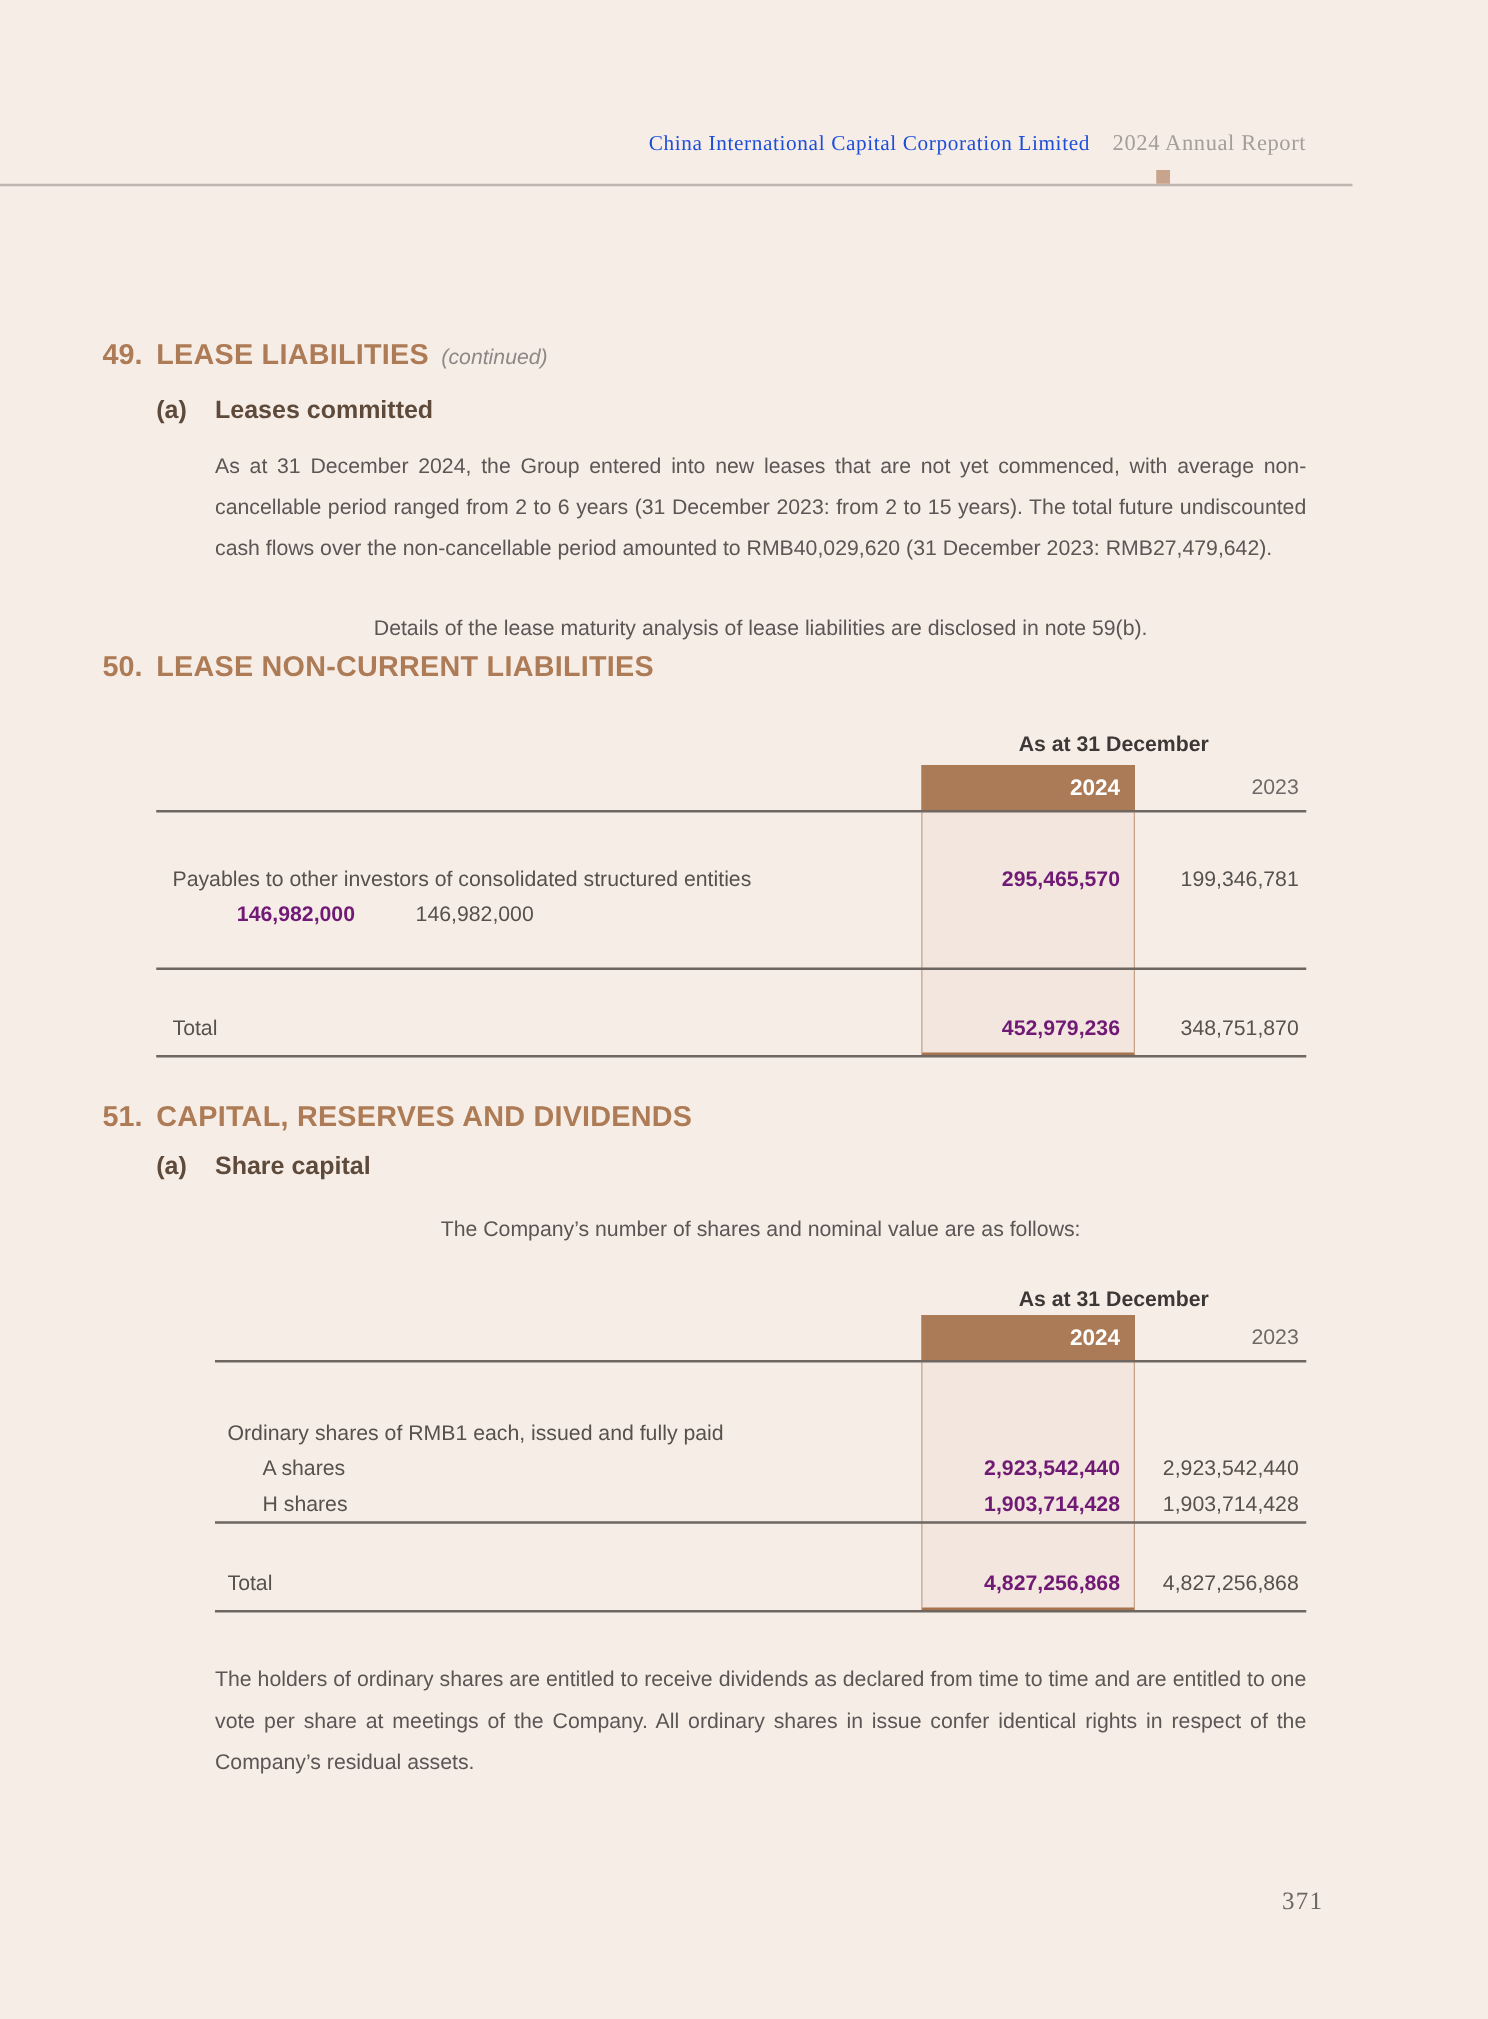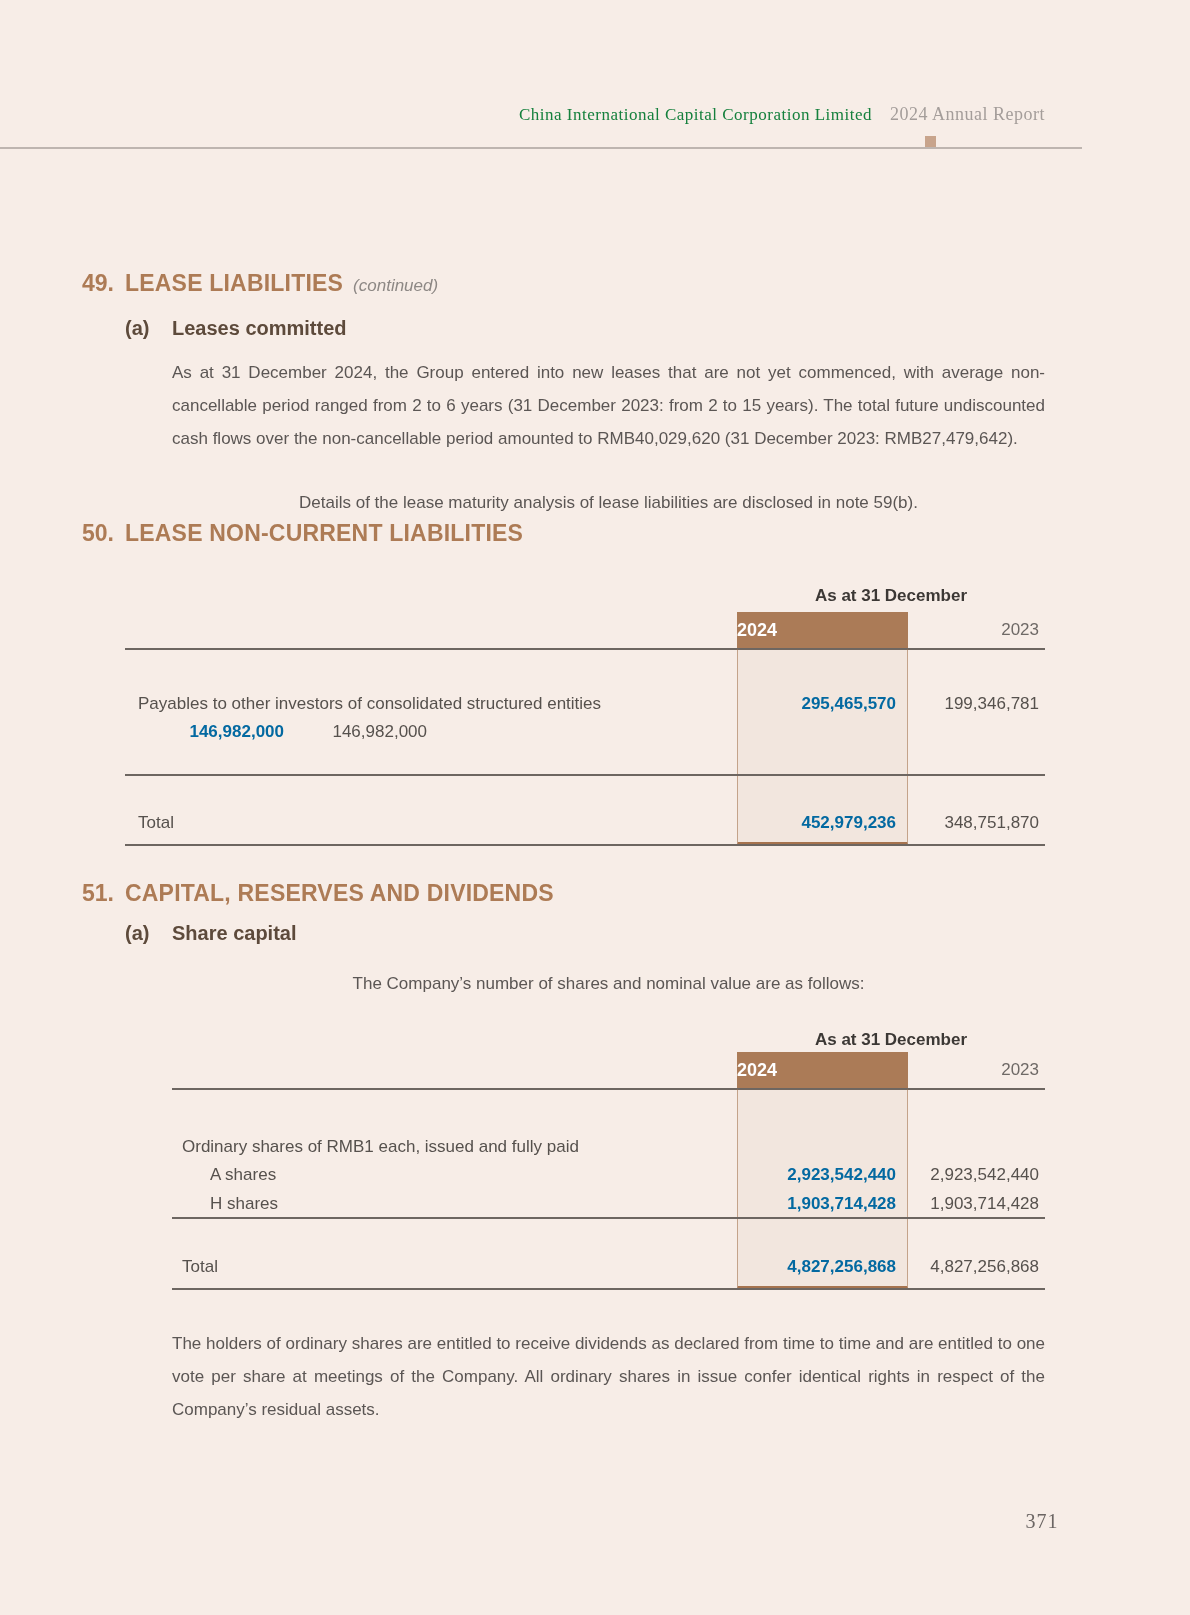--- a/index.html
+++ b/index.html
@@ -12,21 +12,21 @@
     overflow:hidden;
   }
 
   
   .doc-header{
     position:absolute;top:104px;right:145px;
     display:flex;align-items:baseline;gap:18px;
     font-family:"Liberation Serif", serif;
     white-space:nowrap;
   }
-  .doc-header .company{font-size:17px;color:#15803d;letter-spacing:.5px;}
+  .doc-header .company{font-size:17px;color:#1d4ed8;letter-spacing:.5px;}
   .doc-header .report{font-size:18px;color:#a49d9a;letter-spacing:.5px;}
   .header-rule{position:absolute;top:147px;left:0;width:1082px;height:2px;background:#beb5b0;}
   .header-rule-marker{position:absolute;top:136px;left:925px;width:11px;height:11px;background:#c8a48c;}
 
   
   .sec-head{position:absolute;left:82px;display:flex;align-items:baseline;white-space:nowrap;}
   .sec-num{display:inline-block;width:43px;font-size:23px;font-weight:bold;color:#ad7b55;}
   .sec-title{font-size:23px;font-weight:bold;color:#ad7b55;letter-spacing:.2px;}
   .sec-cont{font-size:17px;font-style:italic;color:#8d8885;margin-left:10px;text-align:right;}
 
@@ -45,21 +45,21 @@
   
   .fin-table{position:absolute;height:260px;}
   .fin-table .asof{
     position:absolute;top:0;width:308px;height:24px;
     text-align:center;font-size:17px;font-weight:bold;color:#3c3835;
   }
   .fin-table .head-2024{
     position:absolute;width:171px;height:36px;
     background:#ab7b57;color:#ffffff;
     font-size:18px;font-weight:bold;line-height:36px;
-    text-align:left;box-sizing:border-box;padding-right:12px;
+    text-align:right;box-sizing:border-box;padding-right:12px;
   }
   .fin-table .head-2023{
     position:absolute;width:137px;height:36px;
     color:#6e6966;font-size:17px;line-height:36px;
     text-align:right;box-sizing:border-box;padding-right:6px;
   }
   .fin-table .rule{position:absolute;left:0;right:0;height:1.5px;background:#6d6661;}
   .fin-table .col-overlay{
     position:absolute;width:171px;box-sizing:border-box;
     background:rgba(171,123,87,0.06);
@@ -67,21 +67,21 @@
     border-right:1px solid rgba(158,108,70,0.55);
     border-bottom:3px solid #a6734e;
   }
   .fin-table .trow{
     position:absolute;left:0;right:0;height:29px;
     display:flex;align-items:center;font-size:17px;line-height:29px;
   }
   .fin-table .trow .lbl{flex:1;color:#56514d;box-sizing:border-box;}
   .fin-table .trow .v24{
     width:171px;box-sizing:border-box;text-align:right;padding-right:12px;
-    color:#0369a1;font-weight:bold;
+    color:#701a75;font-weight:bold;
   }
   .fin-table .trow .v23{
     width:137px;box-sizing:border-box;text-align:right;padding-right:6px;
     color:#56514d;
   }
   
   .t1{left:125px;top:586px;width:920px;}
   .t1 .asof{left:612px;}
   .t1 .head-2024{left:612px;top:26px;}
   .t1 .head-2023{left:783px;top:26px;}

